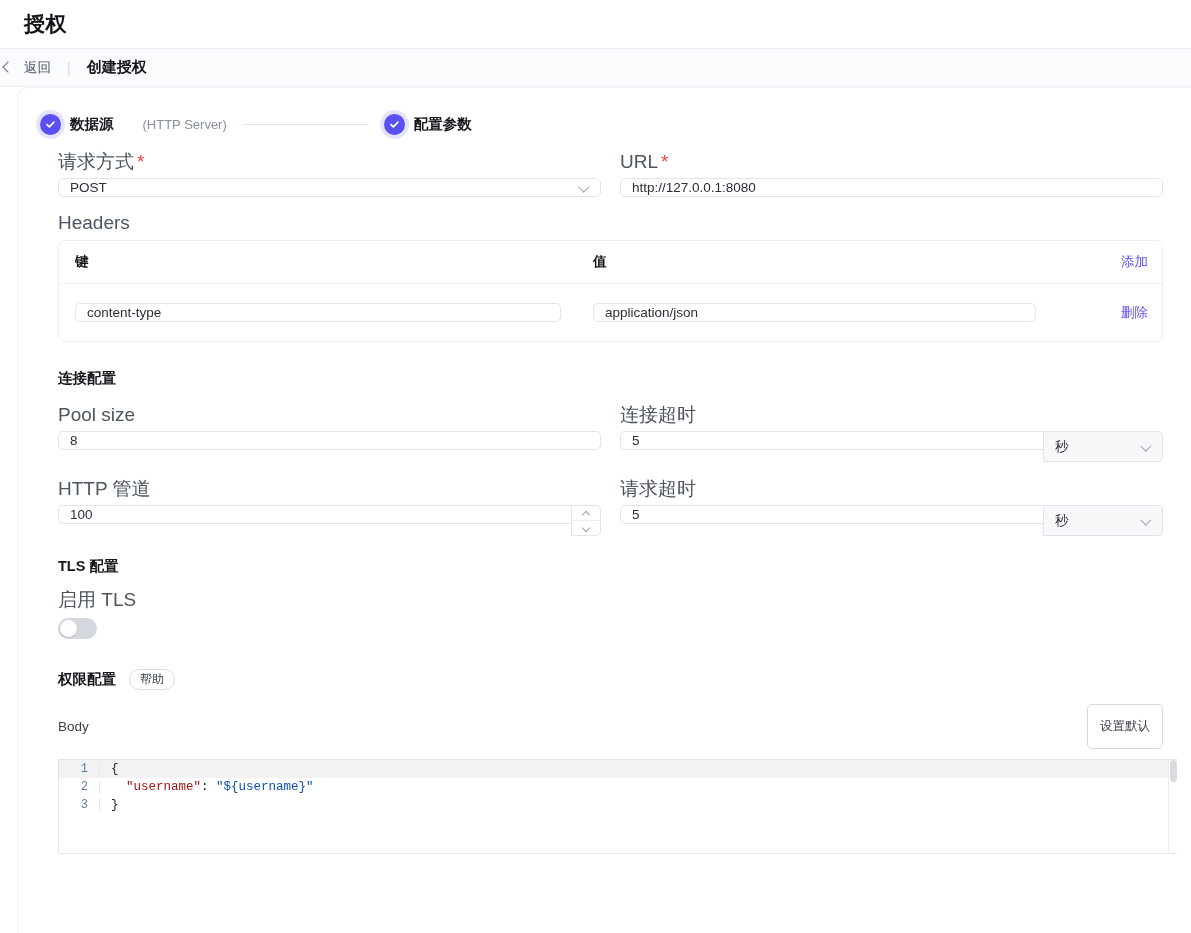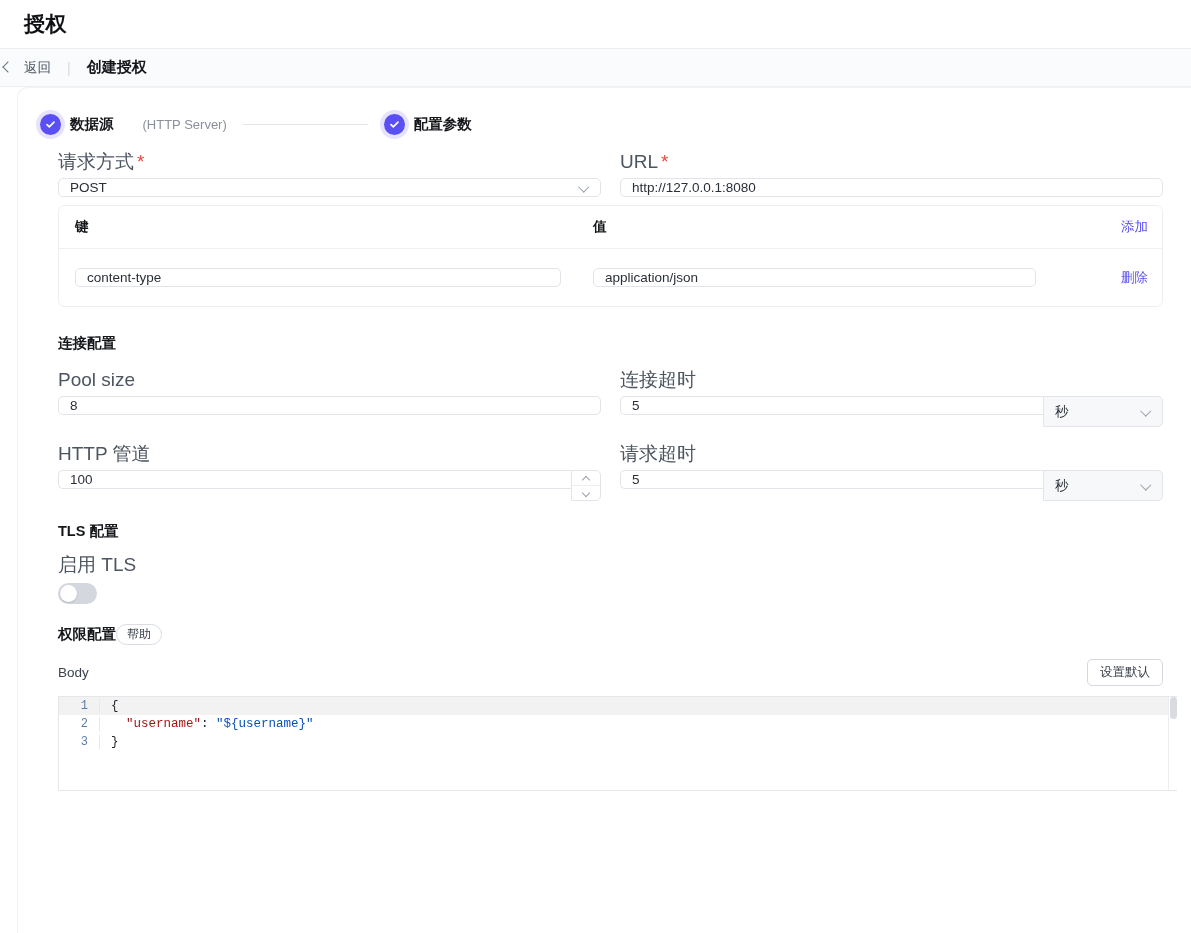--- a/index.html
+++ b/index.html
@@ -174,36 +174,36 @@
     margin:9px 0 0 18px;
   }
   .switch .knob {
     position:absolute; left:2px; top:2px;
     width:17px; height:17px; border-radius:50%;
     background:#fff; box-shadow:0 1px 2px rgba(0,0,0,.14);
   }
 
   
   .perm-head {
-    display:flex; align-items:center; 
-    margin:20px 0 0 18px;
+    display:flex; align-items:center; gap:13px;
+    margin:30px 0 0 18px;
   }
   .pill {
     border:1px solid #d9dce2; border-radius:12px;
     padding:3px 10px 4px; font-size:12px; color:#3b424c;
     background:#fff; cursor:pointer; line-height:1;
   }
   .body-row {
     display:flex; align-items:center; justify-content:space-between;
     margin:14px 14px 0 18px;
   }
   .body-label { font-size:13.5px; color:#3b424c; }
   .btn-outline {
     border:1px solid #d5d8df; border-radius:5px;
-    padding:5px 12px; font-size:12.5px; color:#3b424c;
+    padding:14px 12px; font-size:12.5px; color:#3b424c;
     background:#fff; cursor:pointer; line-height:1.2;
   }
 
   
   .editor {
     margin:10px 0 0 18px;
     border:1px solid #e4e6ea;
     border-right:none;
     background:#fff;
     height:95px;
@@ -286,20 +286,21 @@
       <div class="col">
         <div class="field-label">
           <span>URL</span><span class="req">*</span>
         </div>
         <div class="input">
           <span>http://127.0.0.1:8080</span>
         </div>
       </div>
     </div>
 
+    <div class="field-label" style="margin-left:18px;margin-top:16px;">Headers</div>
 
     <div class="table-wrap">
       <div class="thead">
         <div class="th key">键</div>
         <div class="th val">值</div>
         <div class="th act"><span class="link">添加</span></div>
       </div>
       <div class="trow">
         <div class="tc key">
           <div class="input">

